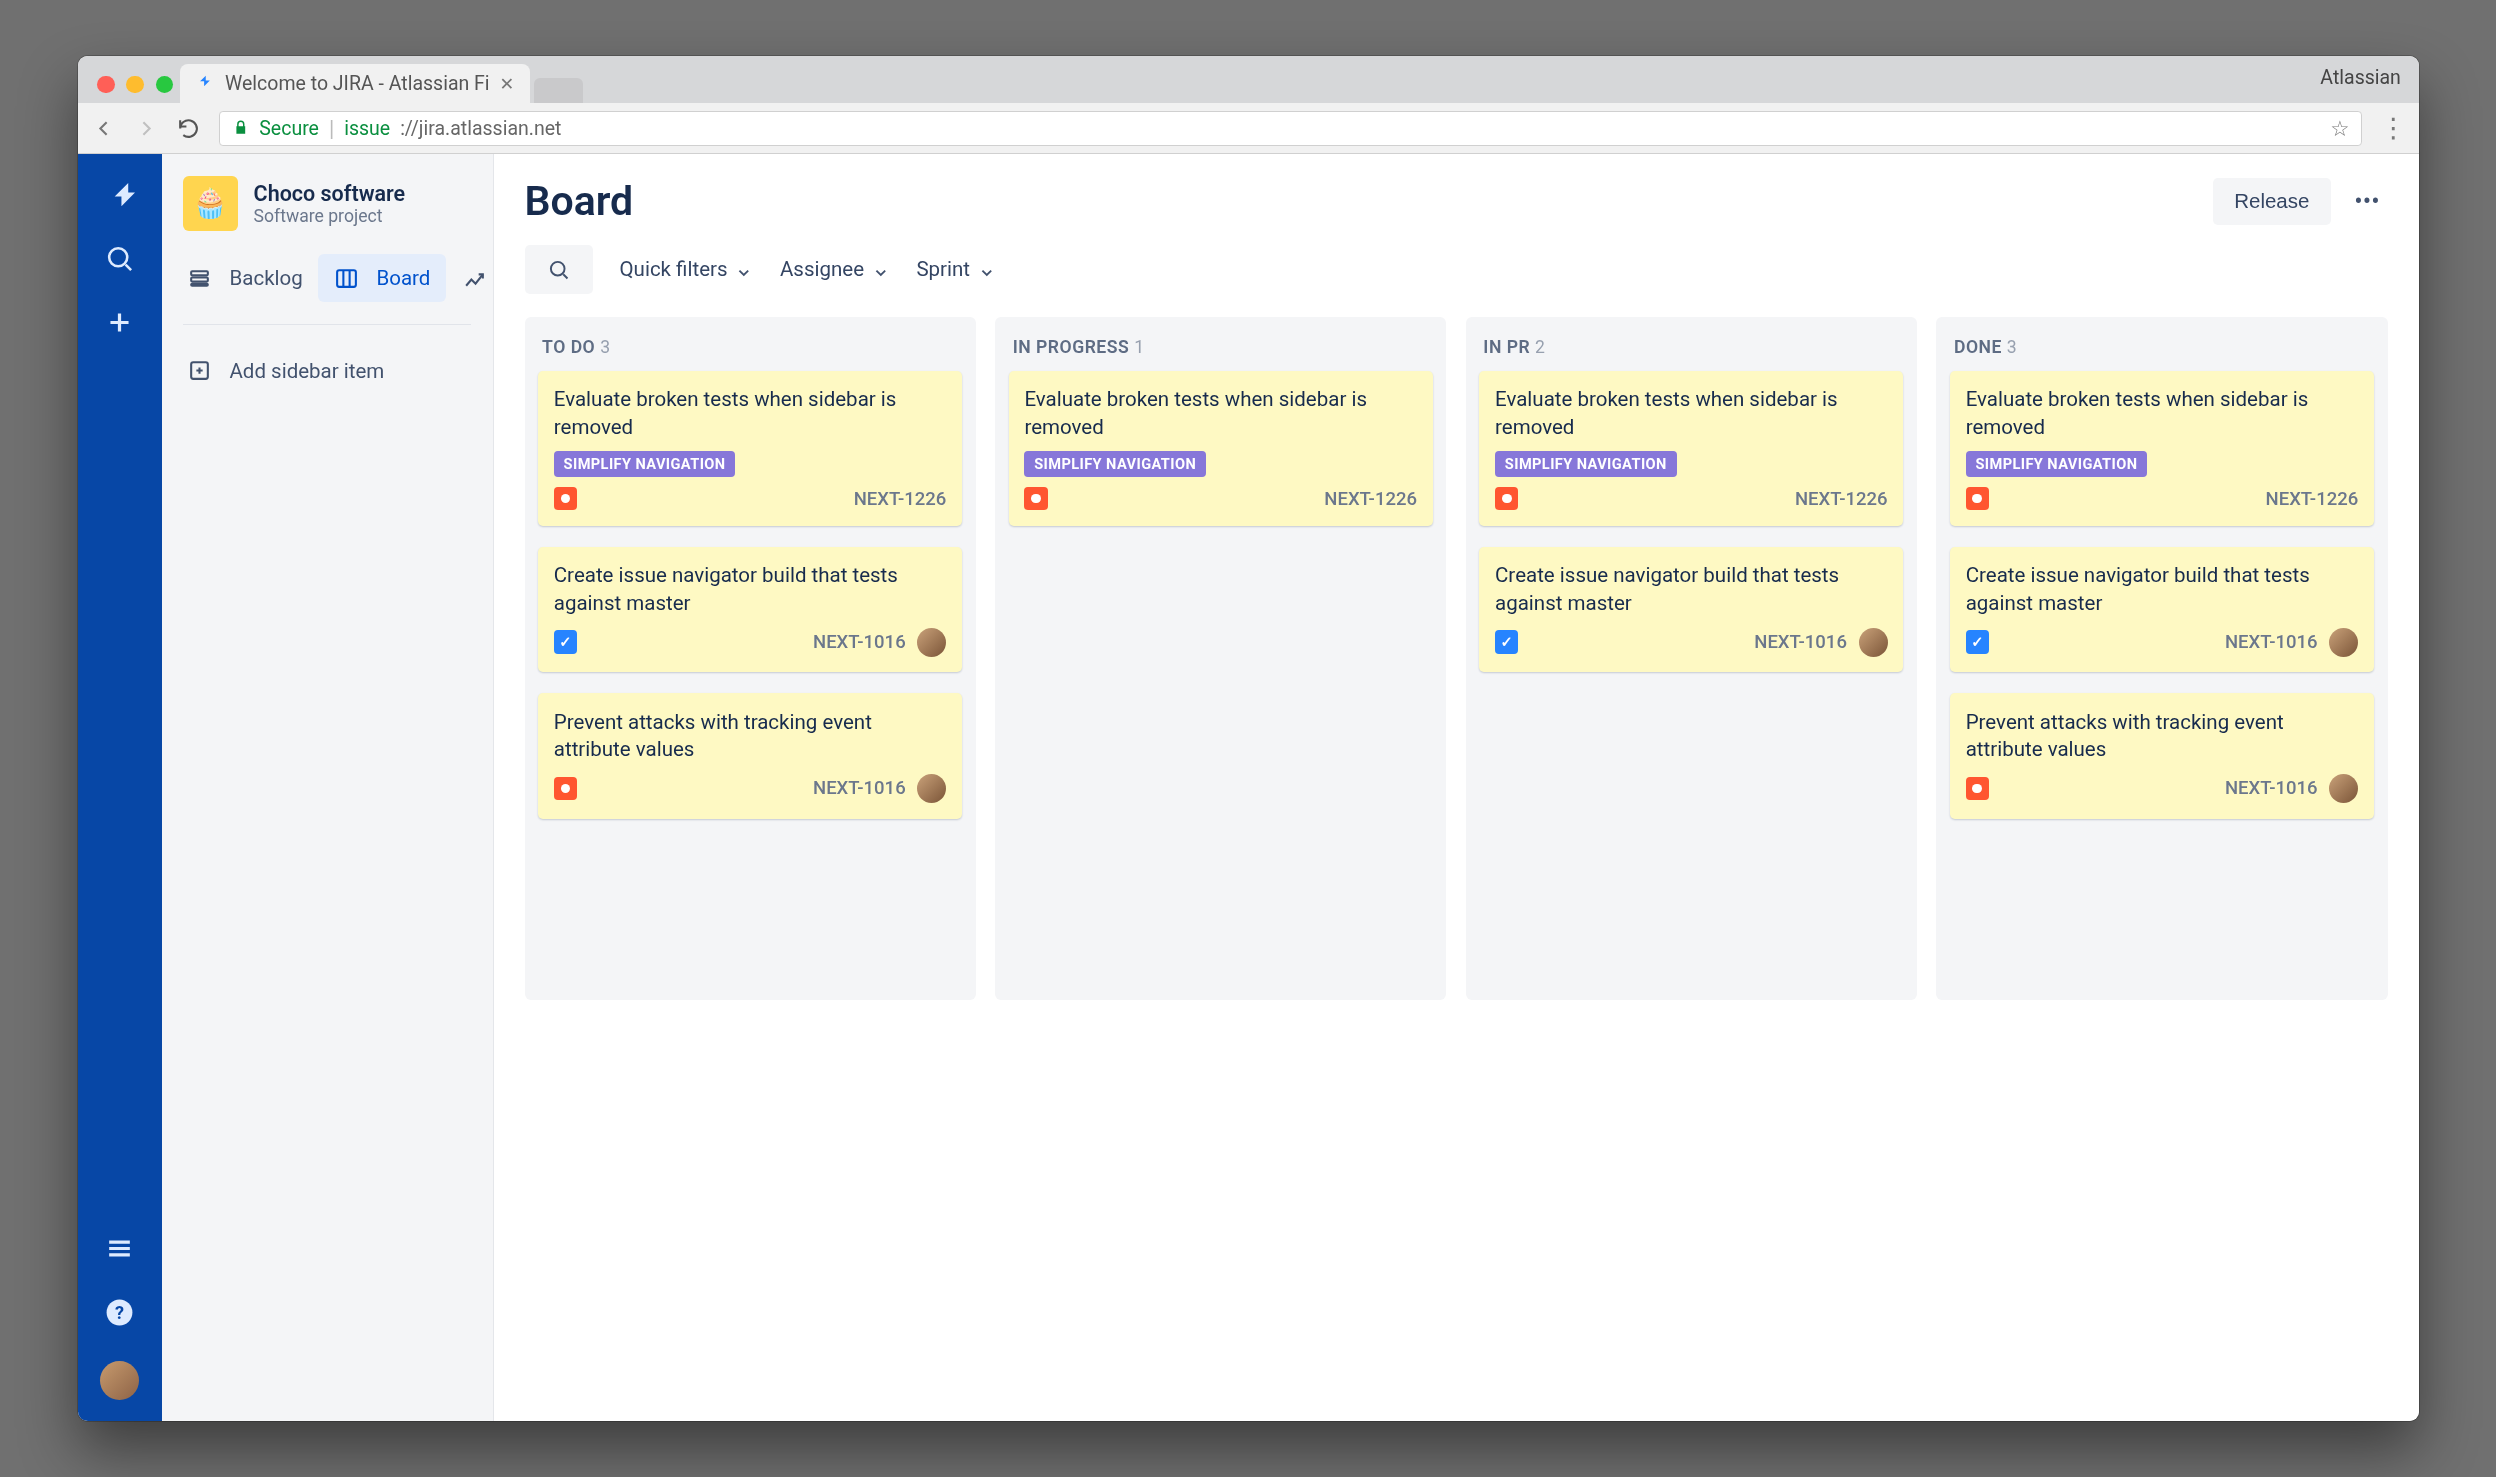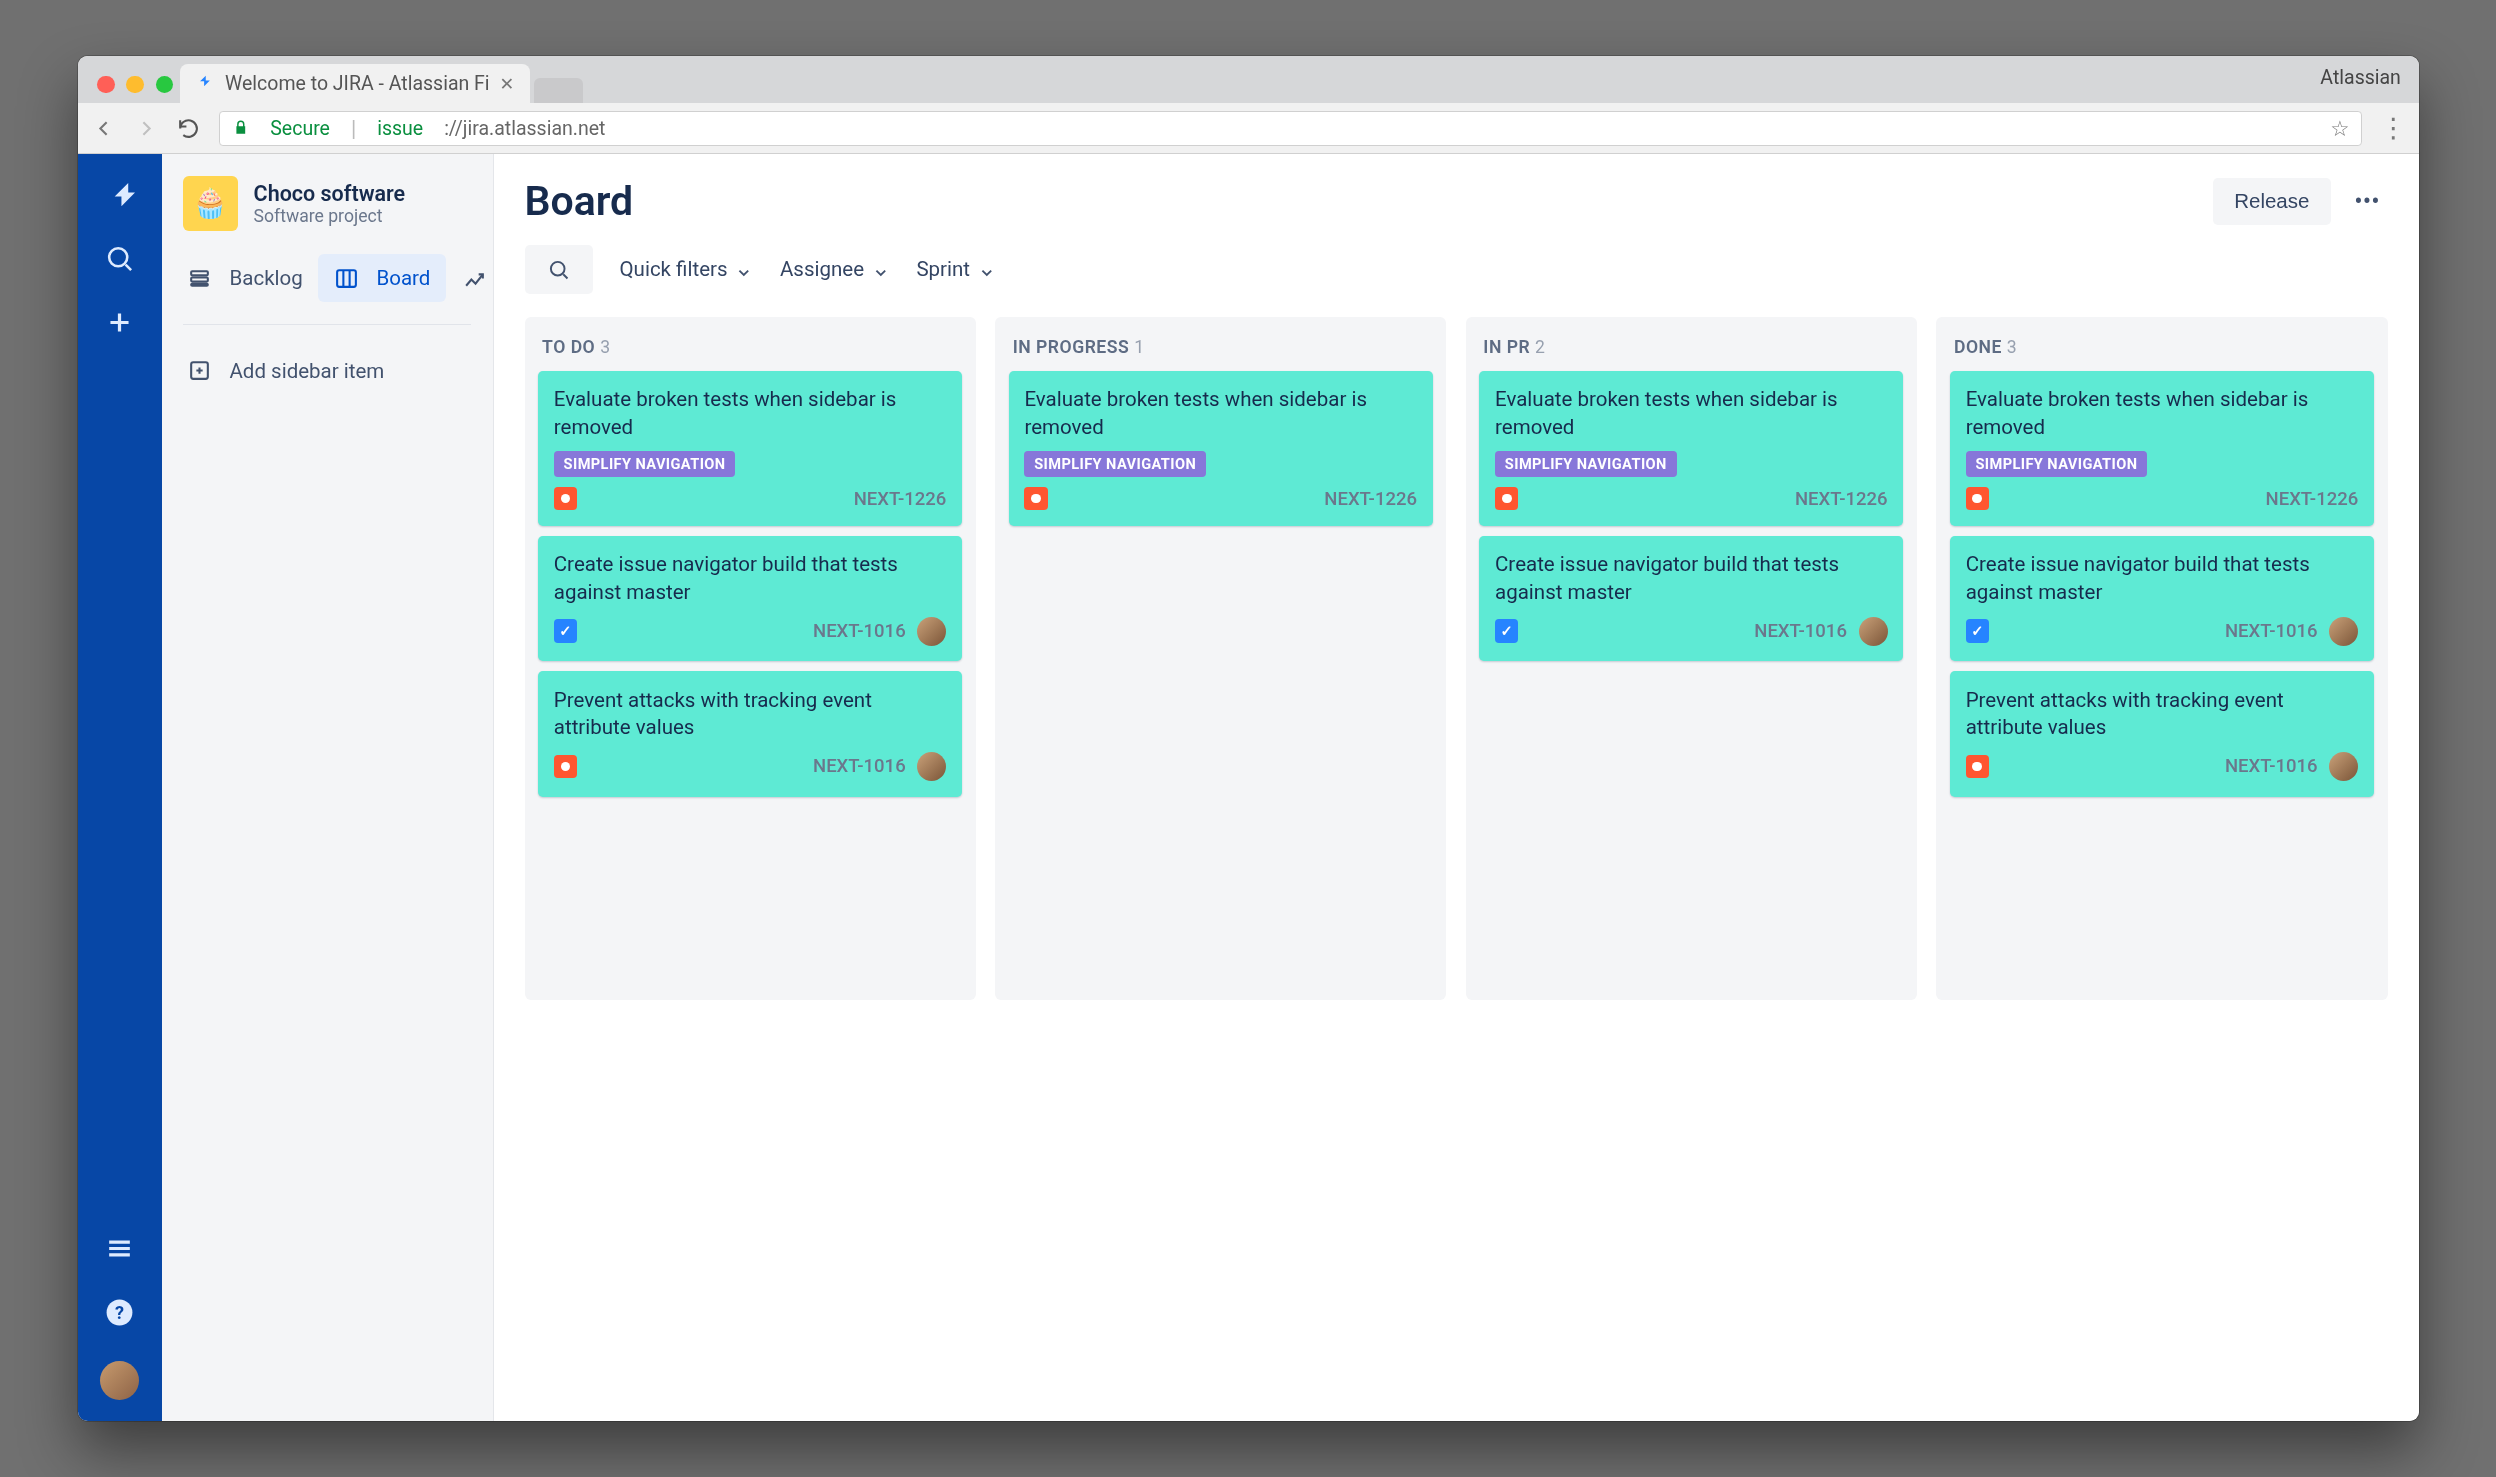--- a/index.html
+++ b/index.html
@@ -15,21 +15,21 @@
   .dot.green { background:#28c840; }
   .tab { display:flex; align-items:center; gap:9.8px; background:#f1f1f1; height:39px; padding:0 15.6px; border-top-left-radius:7.8px; border-top-right-radius:7.8px; margin-left: 1px; font-size:19.5px; color:#555; max-width:351px; position:relative; }
   .tab .close{ color:#777; font-size:17.6px; }
   .jira-favicon { width:19.5px; height:19.5px; }
   .tab-ghost{ width:49px; height:25px; background:#c9c9cb; border-top-left-radius:5.9px; border-top-right-radius:5.9px; margin-left:3.9px; margin-bottom:0; align-self:flex-end; }
   .chrome-right{ position:absolute; right:17.6px; top:9.8px; font-size:19.5px; color:#444; }
 
   .chrome-url { height: 51px; background:#f1f1f1; display:flex; align-items:center; padding:0 13.7px; border-bottom:1px solid #d0d0d0; font-size:21.5px; color:#555; gap:17.6px; }
   .nav-arrow{ width:25px; color:#777; }
   .reload{ width:25px; }
-  .urlbox{ flex:1; display:flex; align-items:center; gap:21px; height:35px; border:1px solid #d0d0d0; border-radius:3.9px; background:#fff; padding:0 11.7px; }
+  .urlbox{ flex:1; display:flex; align-items:center; gap:10px; height:35px; border:1px solid #d0d0d0; border-radius:3.9px; background:#fff; padding:0 11.7px; }
   .lock{ color:#0a8f3f; }
   .secure{ color:#0a8f3f; font-size:19.5px; }
   .url-prefix{ color:#0a8f3f; font-size:19.5px; }
   .url-rest{ color:#666; font-size:19.5px; }
   .star{ color:#777; }
   .menu3{ color:#777; font-size:27px; letter-spacing:-2px; }
 
   
   .app { flex:1; display:flex; min-height:0; }
   .rail { width:84px; background:#0747a6; display:flex; flex-direction:column; align-items:center; padding-top:25px; gap:33px; color:#fff; }
@@ -56,21 +56,21 @@
   .btn-more{ width:41px; height:41px; display:flex; align-items:center; justify-content:center; border-radius:4.9px; cursor:pointer; color:#42526e; font-size:25px; }
   .filters-row{ display:flex; align-items:center; gap:27px; margin-bottom:23.4px; }
   .search-btn{ width:68px; height:49px; background:#f4f5f7; border-radius:4.9px; display:flex; align-items:center; justify-content:center; color:#42526e; }
   .filter{ display:flex; align-items:flex-end; gap:7.8px; color:#344563; font-size:20.5px; cursor:pointer; }
   .filter .chev{ color:#42526e; }
 
   .board{ display:grid; grid-template-columns:repeat(4,1fr); gap:19.5px; align-items:flex-start; }
   .col{ background:#f4f5f7; border-radius:5.9px; padding:13.7px; min-height:683px; }
   .col-head{ font-size:17.6px; letter-spacing:0.5px; color:#5e6c84; font-weight:600; margin:5.9px 3.9px 13.7px 3.9px; }
   .col-head .cnt{ color:#97a0af; font-weight:400; }
-  .card{ background:#5eead4; border-radius:4.9px; box-shadow:0 1px 2px rgba(9,30,66,0.2); padding:15.6px; margin-bottom:10px; cursor:pointer; }
+  .card{ background:#fef9c3; border-radius:4.9px; box-shadow:0 1px 2px rgba(9,30,66,0.2); padding:15.6px; margin-bottom:21px; cursor:pointer; }
   .card-title{ font-size:20.5px; color:#172b4d; line-height:1.35; margin-bottom:9.8px; }
   .epic{ display:inline-block; background:#8777d9; color:#fff; font-size:14.6px; font-weight:700; letter-spacing:0.4px; padding:3.9px 9.8px; border-radius:3.9px; margin-bottom:9.8px; }
   .card-foot{ display:flex; align-items:center; justify-content:space-between; }
   .foot-left{ display:flex; align-items:center; gap:9.8px; }
   .issue-key{ font-size:18.5px; color:#6b778c; font-weight:500; }
   .type-square{ width:23.4px; height:23.4px; border-radius:3.9px; display:flex; align-items:center; justify-content:center; }
   .type-bug{ background:#ff5630; }
   .type-bug::after{ content:""; width:9.8px; height:9.8px; border-radius:50%; background:#fff; }
   .type-task{ background:#2684ff; }
   .type-task::after{ content:"✓"; color:#fff; font-size:14.6px; font-weight:700; }

